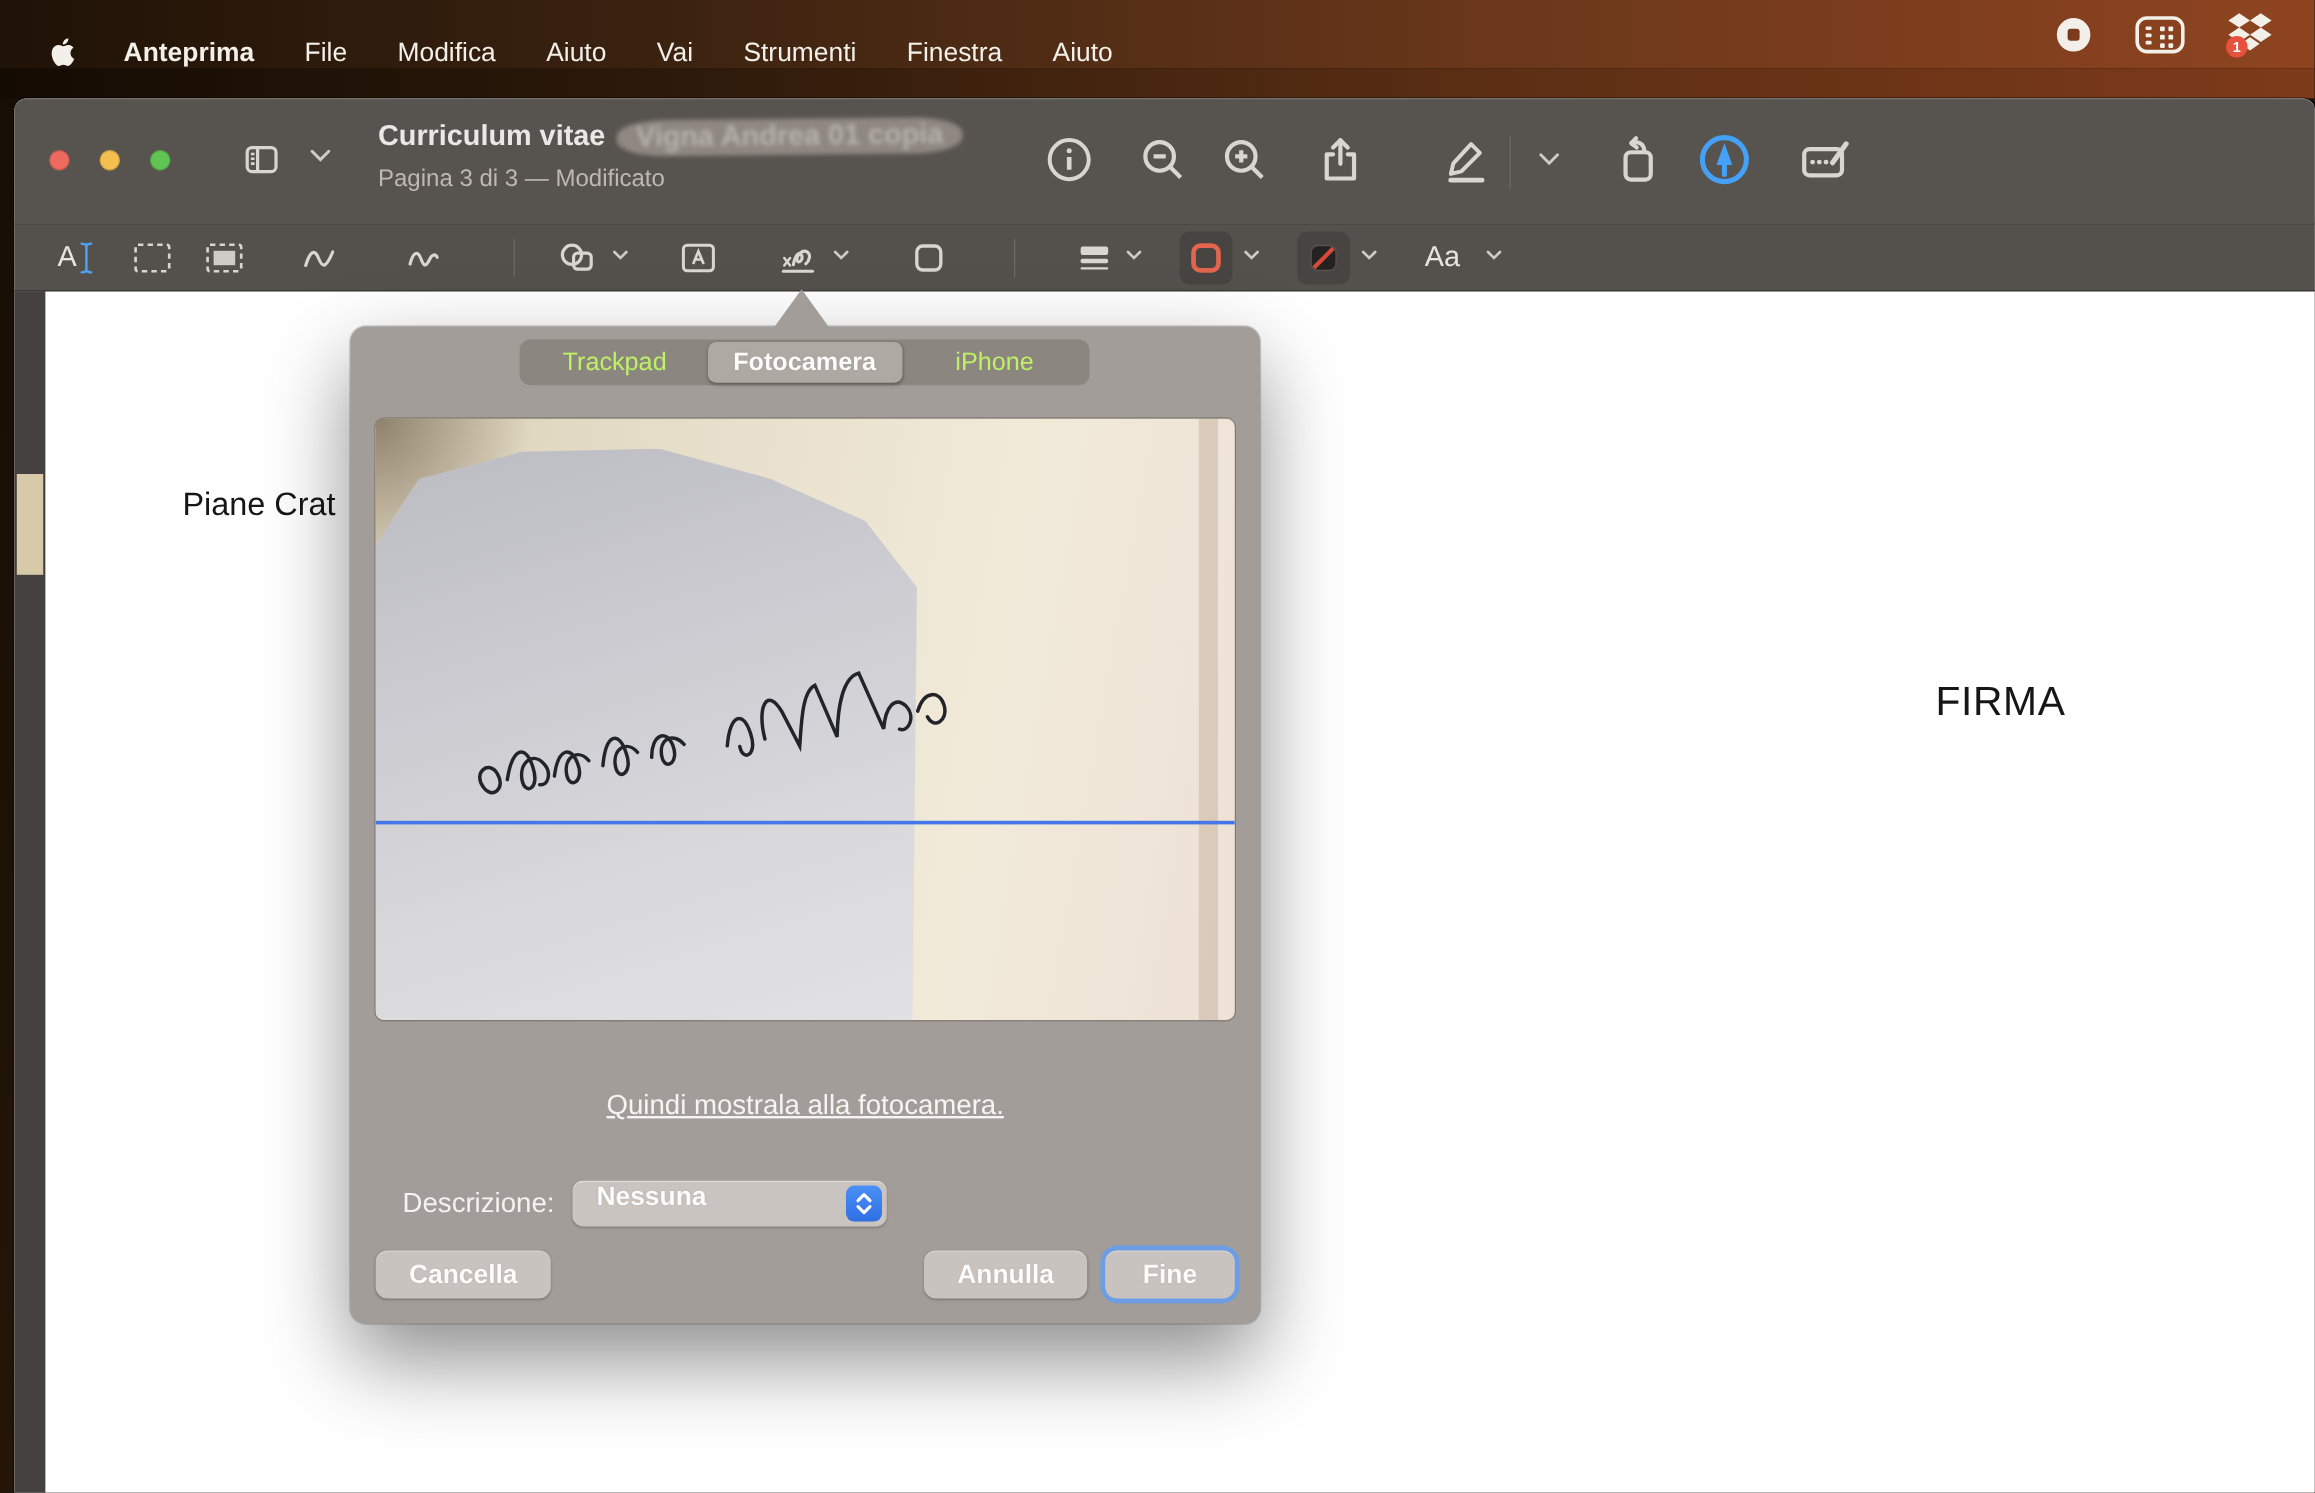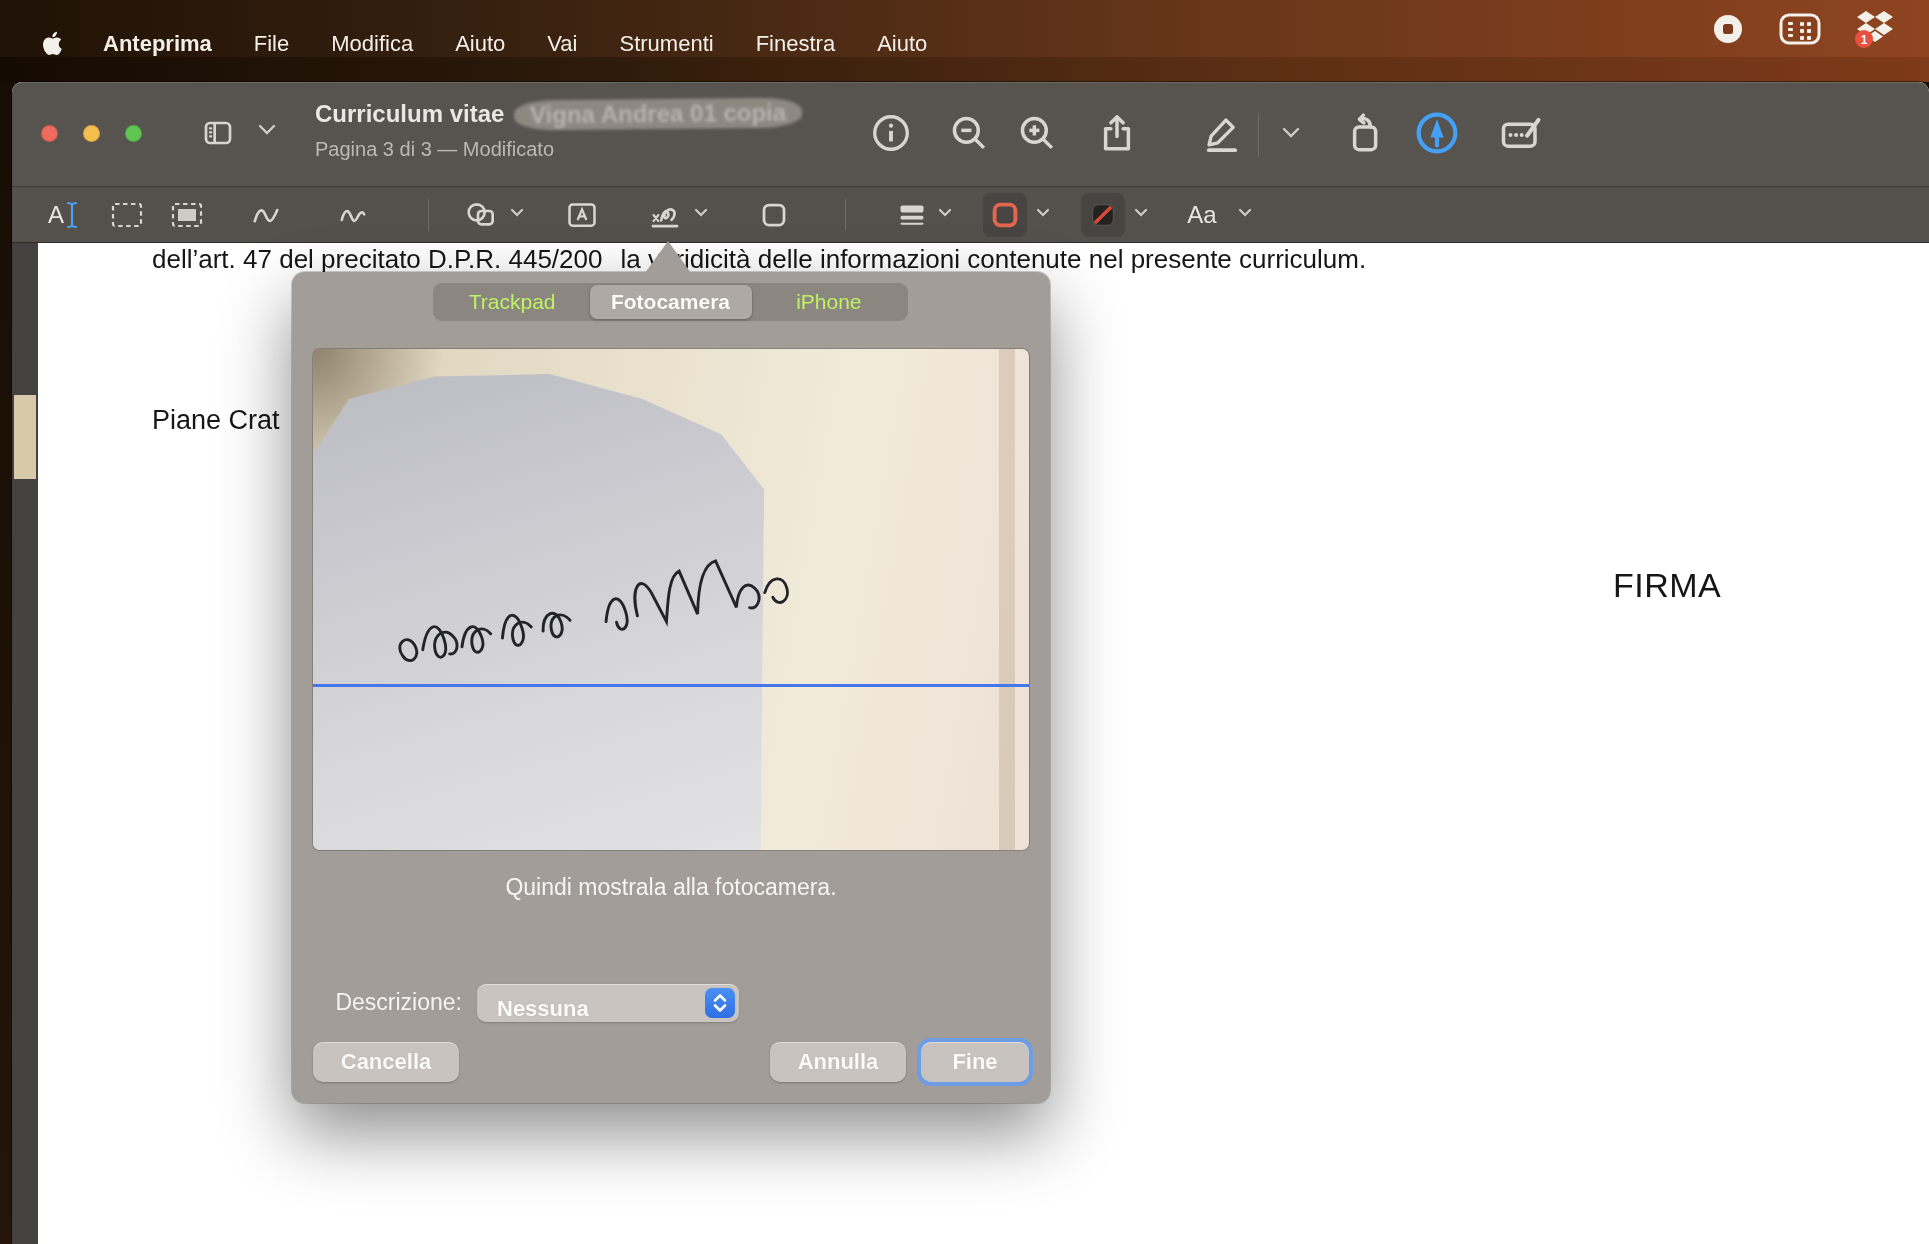--- a/index.html
+++ b/index.html
@@ -93,21 +93,21 @@
   #paper{position:absolute;left:0;top:0;width:100%;height:100%;
     clip-path:polygon(0% 21%,5% 10%,17% 5.5%,33% 5%,46% 10%,57% 17%,63% 28%,62.5% 100%,0% 100%);
     background:linear-gradient(163deg,#b9b9c0 0%,#c9c9cf 30%,#d8d8db 60%,#e5e4e6 100%);}
   #sigsvg{position:absolute;left:7%;top:38%;width:68%;transform:rotate(-7deg);}
   #blueline{position:absolute;left:0;top:335px;width:100%;height:3px;background:#4577ea;}
 
   .instr{left:312px;width:718px;text-align:center;font-size:23px;color:#f7f5f3;}
   #descrlabel{left:292px;top:989px;width:170px;text-align:right;font-size:23px;color:#f5f3f1;}
   #descpopup{left:477px;top:984px;width:262px;height:38px;border-radius:9px;background:#c9c4c0;
     box-shadow:inset 0 1px 0 rgba(255,255,255,.45),0 1px 2px rgba(0,0,0,.2);
-    display:flex;align-items:flex-end;}
+    display:flex;align-items:flex-start;}
   #descpopup .val{font-size:22px;font-weight:bold;color:#fdfcfb;margin-left:20px;
     text-shadow:0 0 1px rgba(120,115,110,.5);}
   #stepper{position:absolute;right:4px;top:4px;width:30px;height:30px;border-radius:7px;
     background:linear-gradient(180deg,#4a90f6,#2f6fe4);display:flex;align-items:center;justify-content:center;}
 
   .dbtn{top:1042px;height:40px;border-radius:10px;background:#c9c3bf;
     box-shadow:inset 0 1px 0 rgba(255,255,255,.4),0 1px 2px rgba(0,0,0,.25);
     display:flex;align-items:center;justify-content:center;
     font-size:22px;font-weight:bold;color:#fdfcfa;text-shadow:0 0 1px rgba(120,115,110,.5);}
   #btn-cancel{left:313px;width:146px;}
@@ -391,24 +391,20 @@
   <div class="abs" style="left:1238px;top:208px;">
     <svg width="14" height="10" viewBox="0 0 14 10" fill="none" stroke="#cfccc8" stroke-width="2.2" stroke-linecap="round">
         <path d="M2 2 L7 7 L12 2"></path>
       </svg>
   </div>
 
   <div id="behindstrip" class="abs"></div>
   <div id="behindthumb" class="abs"></div>
   <div id="docarea" class="abs"></div>
 
-  <div id="docline" class="abs">
-    <span>dell’art. 47 del precitato D.P.R. 445/200</span>
-    <span>la veridicità delle informazioni contenute nel presente curriculum.</span>
-  </div>
   <div id="docleft" class="abs">Piane Crat</div>
   <div id="firma" class="abs">FIRMA</div>
 
   <div id="dlgarrow" class="abs" style="z-index:6;"></div>
   <div id="dlg" class="abs" style="z-index:5;"></div>
 
   <div id="segknob" class="abs" style="z-index:6;"></div>
   <div id="segctl" class="abs" style="z-index:7;">
     <div class="seg">Trackpad</div>
     <div class="seg sel">Fotocamera</div>
@@ -427,21 +423,21 @@
                  M146 92 C152 64 164 62 168 84 C172 102 158 108 157 94 C156 78 170 72 178 84
                  M190 90 C192 70 206 66 210 82 C214 98 200 104 199 90 C198 74 212 70 220 82"></path>
         <path d="M258 88 C264 60 276 58 280 80 C284 100 270 104 269 90
                  M292 86 C288 56 300 40 310 64 L322 96 C326 76 330 48 342 44 L356 92 C360 64 368 40 382 38 L398 90 C402 70 412 62 420 72 C428 82 420 96 412 92
                  M430 78 C438 60 452 62 454 76 C456 90 442 96 438 84"></path>
       </svg>
     </div>
     <div id="blueline"></div>
   </div>
 
-  <div class="instr abs" style="top:874px;z-index:7;">Quindi mostrala alla fotocamera.</div>
+  <div class="instr abs" style="top:907px;z-index:7;text-decoration:underline;">Quindi mostrala alla fotocamera.</div>
 
   <div id="descrlabel" class="abs" style="z-index:7;">Descrizione:</div>
   <div id="descpopup" class="abs" style="z-index:7;">
     <span class="val">Nessuna</span>
     <div id="stepper">
       <svg width="20" height="22" viewBox="0 0 20 22" fill="none" stroke="#ffffff" stroke-width="2.6" stroke-linecap="round" stroke-linejoin="round">
         <path d="M5 8.5 L10 3.5 L15 8.5"></path>
         <path d="M5 13.5 L10 18.5 L15 13.5"></path>
       </svg>
     </div>

